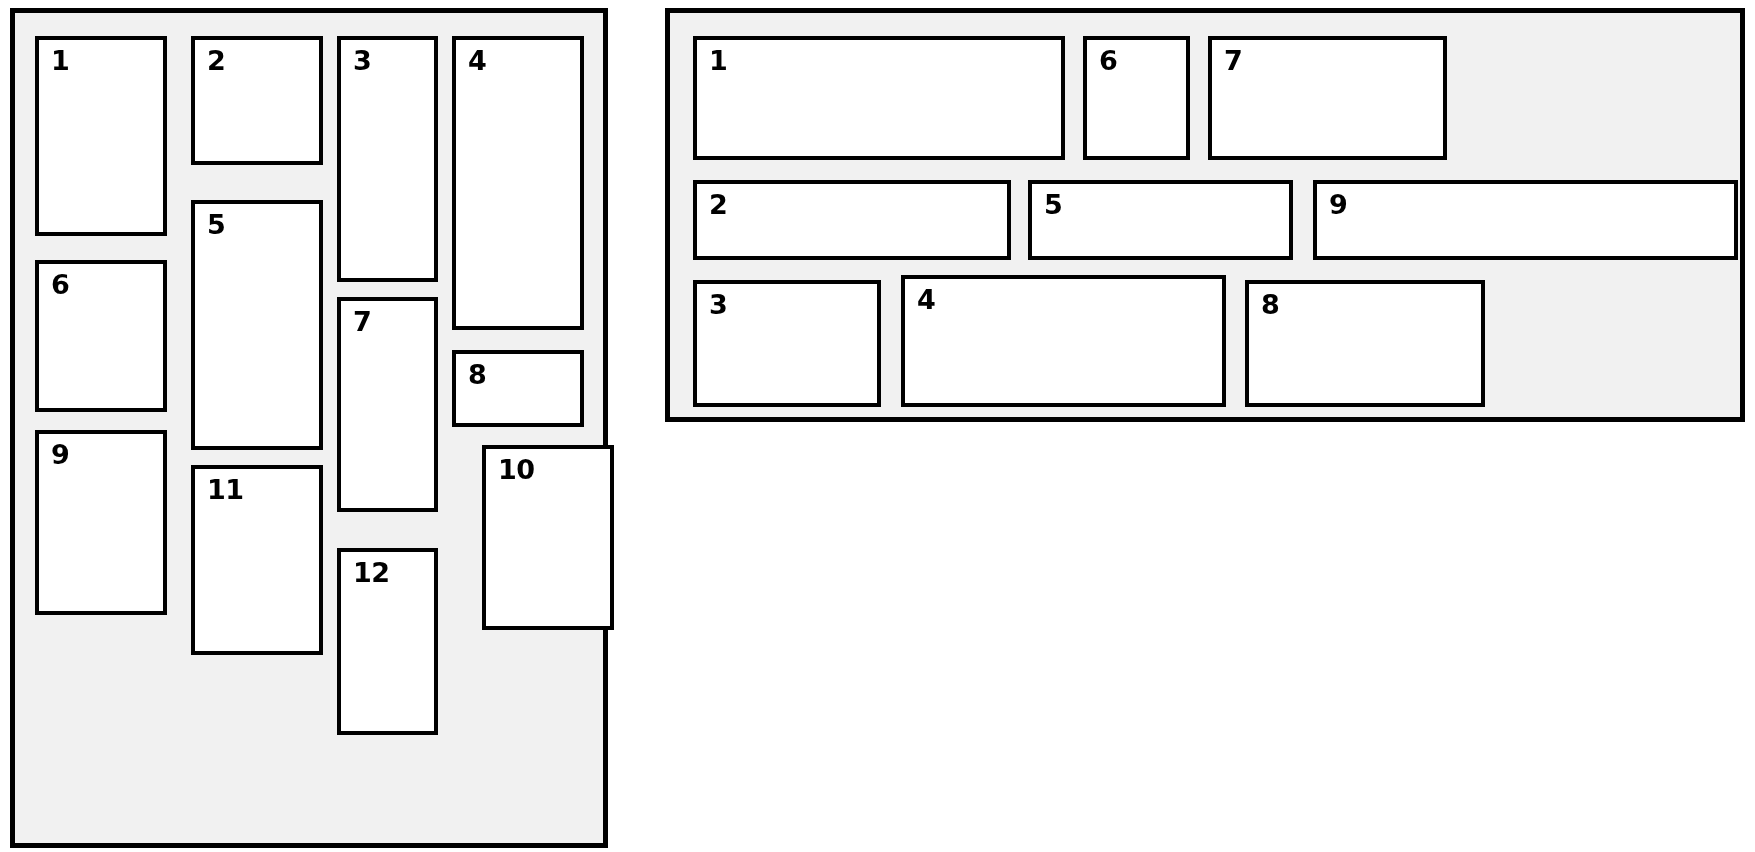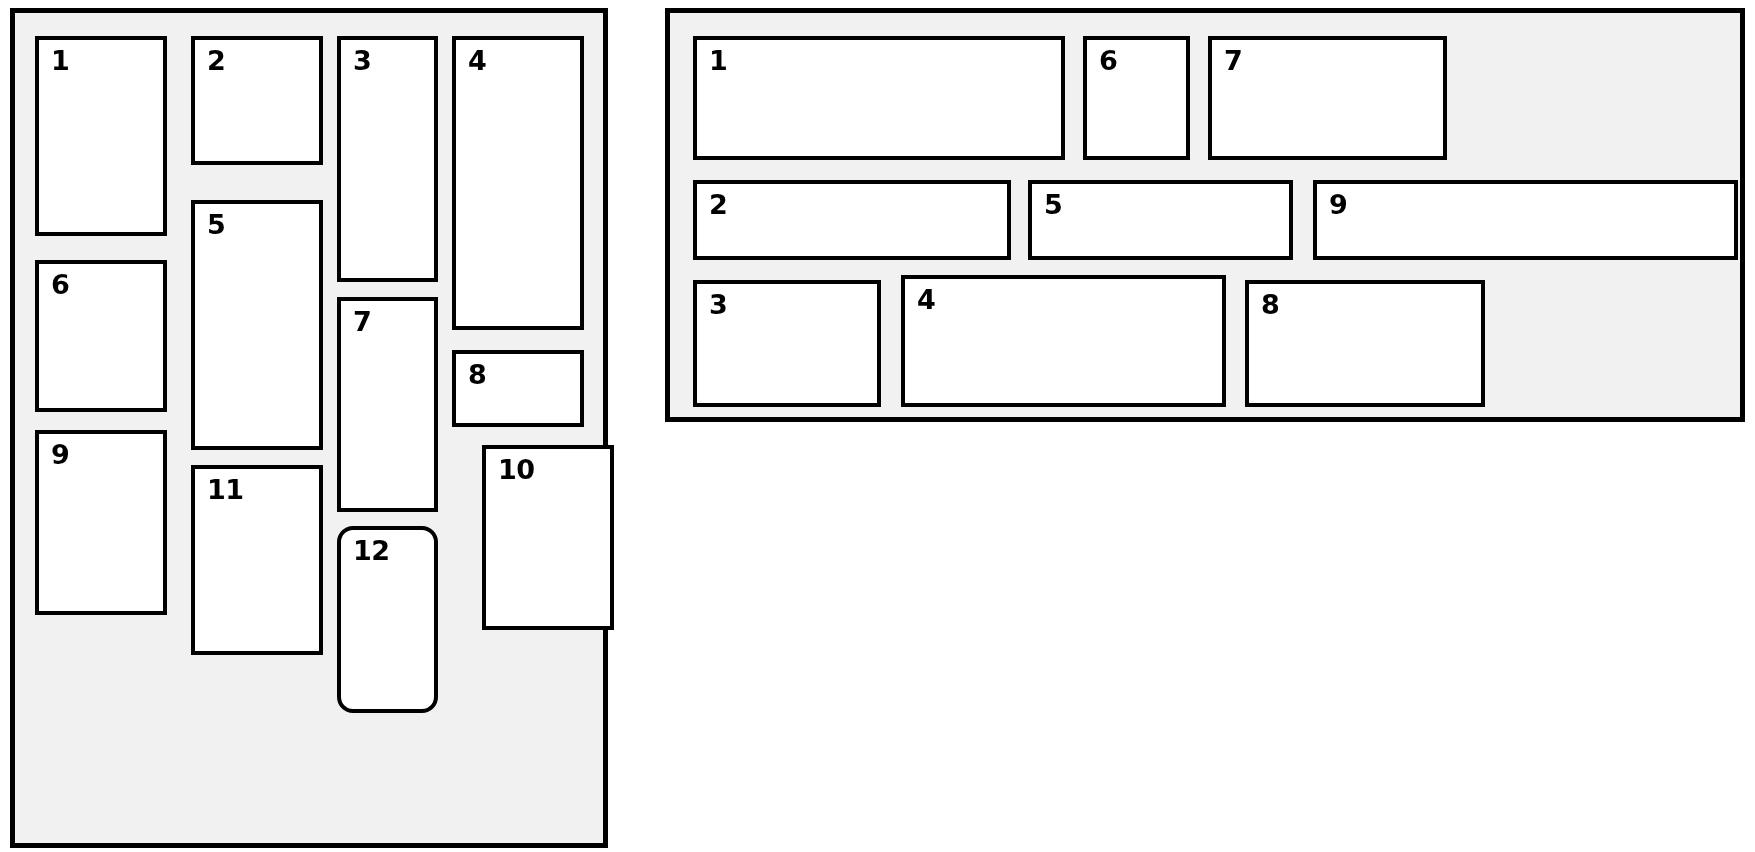--- a/index.html
+++ b/index.html
@@ -74,21 +74,21 @@
       </div>
       <div class="box" style="left: 20px; top: 417px; width: 132px; height: 185px; background: rgb(255, 255, 255); border-color: rgb(0, 0, 0);">
         <span class="box-label">9</span>
       </div>
       <div class="box" style="left: 437px; top: 432px; width: 132px; height: 185px; background: rgb(255, 255, 255); border-color: rgb(0, 0, 0); margin-left: 30px;">
         <span class="box-label">10</span>
       </div>
       <div class="box" style="left: 176px; top: 452px; width: 132px; height: 190px; background: rgb(255, 255, 255); border-color: rgb(0, 0, 0);">
         <span class="box-label">11</span>
       </div>
-      <div class="box" style="left: 322px; top: 513px; width: 101px; height: 187px; background: rgb(255, 255, 255); border-color: rgb(0, 0, 0); border-radius: 16px;">
+      <div class="box" style="left: 322px; top: 535px; width: 101px; height: 187px; background: rgb(255, 255, 255); border-color: rgb(0, 0, 0);">
         <span class="box-label">12</span>
       </div>
     </div>
     <div class="panel" style="left: 665px; top: 8px; width: 1080px; height: 414px; background: rgb(241, 241, 241); border-color: rgb(0, 0, 0);">
       <div class="box" style="left: 23px; top: 23px; width: 372px; height: 124px; background: rgb(255, 255, 255); border-color: rgb(0, 0, 0);">
         <span class="box-label">1</span>
       </div>
       <div class="box" style="left: 413px; top: 23px; width: 107px; height: 124px; background: rgb(255, 255, 255); border-color: rgb(0, 0, 0);">
         <span class="box-label">6</span>
       </div>

